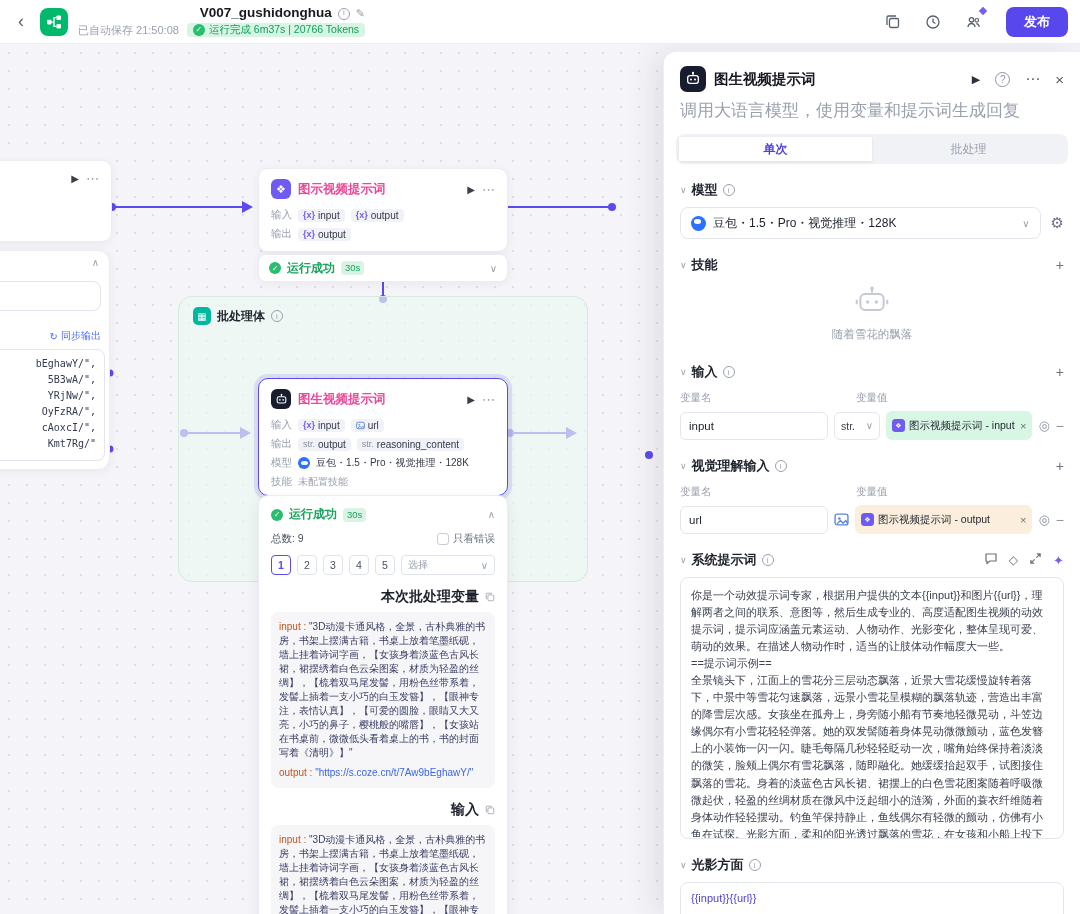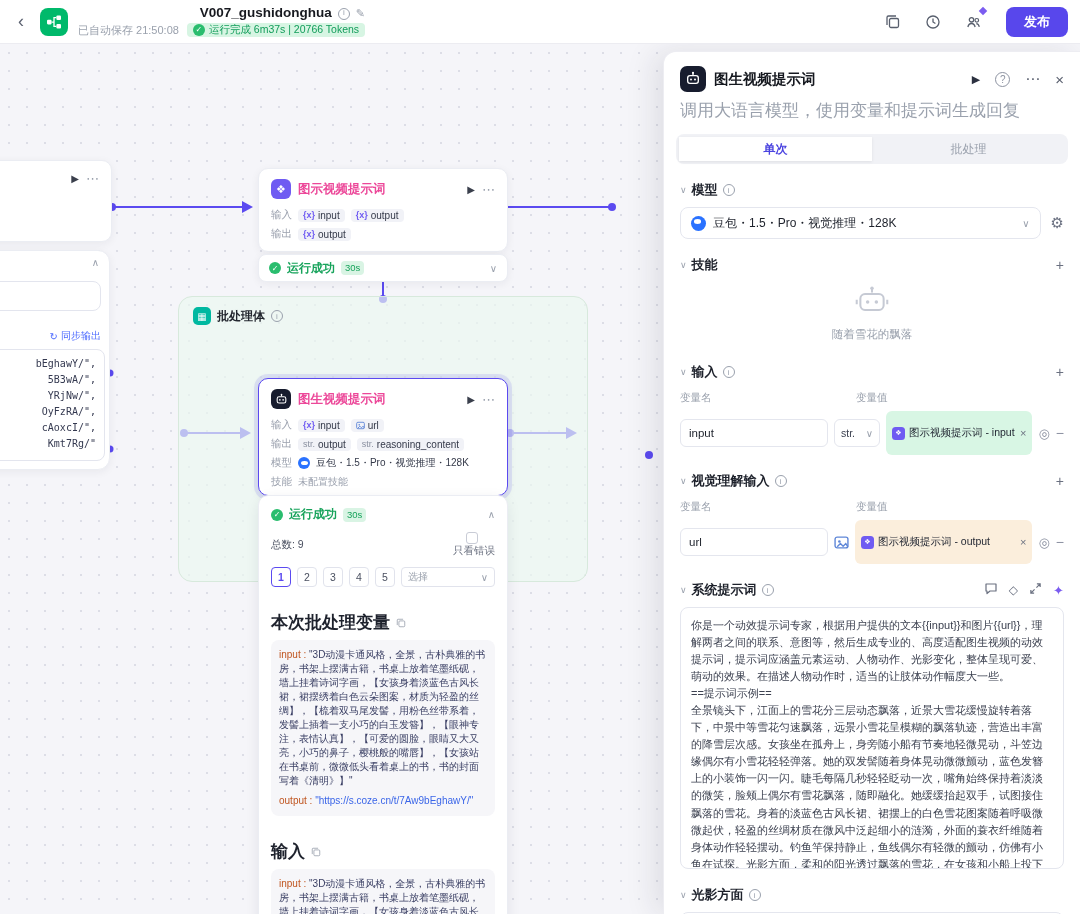--- a/index.html
+++ b/index.html
@@ -65,26 +65,26 @@
   .mini-input{position:absolute;left:10px;right:8px;top:30px;height:30px;border:1px solid #e3e5ee;border-radius:8px;background:#fff;}
   .sync-chip{position:absolute;right:8px;top:78px;display:flex;align-items:center;gap:3px;color:#4d6bff;font-size:10px;cursor:pointer;}
   .out-list{position:absolute;left:10px;right:4px;top:98px;bottom:8px;border:1px solid #e3e5ee;border-radius:8px;background:#fff;padding:6px 8px;text-align:right;font-family:"DejaVu Sans Mono","Liberation Mono",monospace;font-size:10px;line-height:16px;color:#343950;overflow:hidden;}
   .out-list span{display:block;white-space:nowrap;}
   
   .rescard{position:absolute;left:258px;top:451px;width:250px;height:540px;background:#fff;border:1px solid #ebedf3;border-radius:10px;box-shadow:0 4px 14px rgba(28,31,56,.08);padding:10px 12px;z-index:3;}
   .res-head{display:flex;align-items:center;gap:6px;}
   .res-meta{display:flex;align-items:center;margin-top:9px;font-size:10.5px;color:#4a5060;}
   .res-meta .sp{flex:1;}
   .cbx{width:12px;height:12px;border:1px solid #c9ccd6;border-radius:3px;background:#fff;display:inline-block;margin-right:4px;vertical-align:-2px;cursor:pointer;}
-  .onlyerr{color:#6d7382;display:flex;align-items:center;flex-direction:column;}
+  .onlyerr{color:#6d7382;display:flex;align-items:center;}
   .res-pages{display:flex;align-items:center;gap:6px;margin-top:9px;}
   .pg{width:20px;height:20px;border:1px solid #e1e3ec;border-radius:4px;background:#fff;font-size:10.5px;color:#4a5060;display:flex;align-items:center;justify-content:center;cursor:pointer;}
   .pg.active{border-color:#5b4af0;color:#5b4af0;font-weight:700;}
   .pgsel{height:20px;flex:1;border:1px solid #e1e3ec;border-radius:4px;background:#fff;display:flex;align-items:center;justify-content:space-between;padding:0 6px;font-size:10px;color:#9aa1ad;cursor:pointer;}
-  .sec-title{display:flex;align-items:center;gap:6px;margin-top:24px;font-size:17px;font-weight:700;color:#1e222d;}
+  .sec-title{display:flex;align-items:center;gap:6px;margin-top:13px;font-size:14px;font-weight:700;color:#1e222d;justify-content:flex-end;}
   .cpy{color:#9aa1ad;display:inline-flex;cursor:pointer;}
   .code{margin-top:6px;background:#f6f6f9;border-radius:8px;padding:8px;font-size:10px;line-height:14px;word-break:break-all;}
   .centry{margin-bottom:6px;}
   .centry:last-child{margin-bottom:0;}
   .ck{color:#c05621;}
   .cv{color:#393e63;}
   .cv.url{color:#3b66e8;}
   
   .sel{border:1.5px solid #5b4af0;box-shadow:0 0 0 4px rgba(91,74,240,.13),0 2px 10px rgba(28,31,56,.08);z-index:3;}
   
@@ -113,21 +113,21 @@
   .gear{font-size:15px;color:#6a7080;cursor:pointer;}
   .skill-empty{margin-top:12px;text-align:center;padding-bottom:4px;}
   .skill-empty .robot-big{color:#c6cad4;}
   .skill-empty-text{margin-top:5px;font-size:11.5px;color:#9aa1ad;}
   .cols{margin-top:10px;display:flex;font-size:10.5px;color:#9aa1ad;}
   .cols .c1{width:176px;}
   .var-row{margin-top:6px;display:flex;align-items:center;gap:6px;}
   .vr-name{width:148px;height:28px;border:1px solid #e4e6ee;border-radius:6px;display:flex;align-items:center;padding:0 8px;font-size:11.5px;color:#1d212b;background:#fff;}
   .vr-type{width:46px;height:28px;border:1px solid #e4e6ee;border-radius:6px;display:flex;align-items:center;justify-content:space-between;padding:0 6px;font-size:10.5px;color:#3c4150;background:#fff;cursor:pointer;}
   .img-ico{color:#5f87d8;display:inline-flex;flex:0 0 auto;cursor:default;}
-  .ref-tag{flex:1;height:44px;border-radius:6px;display:flex;align-items:center;gap:4px;padding:0 6px;min-width:0;}
+  .ref-tag{flex:1;height:29px;border-radius:6px;display:flex;align-items:center;gap:4px;padding:0 6px;min-width:0;}
   .ref-tag.green{background:#d8f6e4;}
   .ref-tag.orange{background:#fbeedc;}
   .ref-mini{width:13px;height:13px;border-radius:3.5px;background:#6f5bf2;color:#fff;font-size:7px;display:flex;align-items:center;justify-content:center;flex:0 0 auto;}
   .ref-text{font-size:10.5px;color:#1f2430;white-space:nowrap;overflow:hidden;text-overflow:ellipsis;flex:1;}
   .ref-x{font-size:11px;color:#6d7382;cursor:pointer;}
   .vr-circle{font-size:13px;color:#8a90a0;cursor:pointer;}
   .vr-minus{font-size:14px;color:#8a90a0;cursor:pointer;}
   .sys-ics{display:flex;align-items:center;gap:11px;color:#6a7080;}
   .sys-ics .spk{color:#7b5cf0;font-size:13px;}
   .sys-ics .dia{font-size:12px;}

